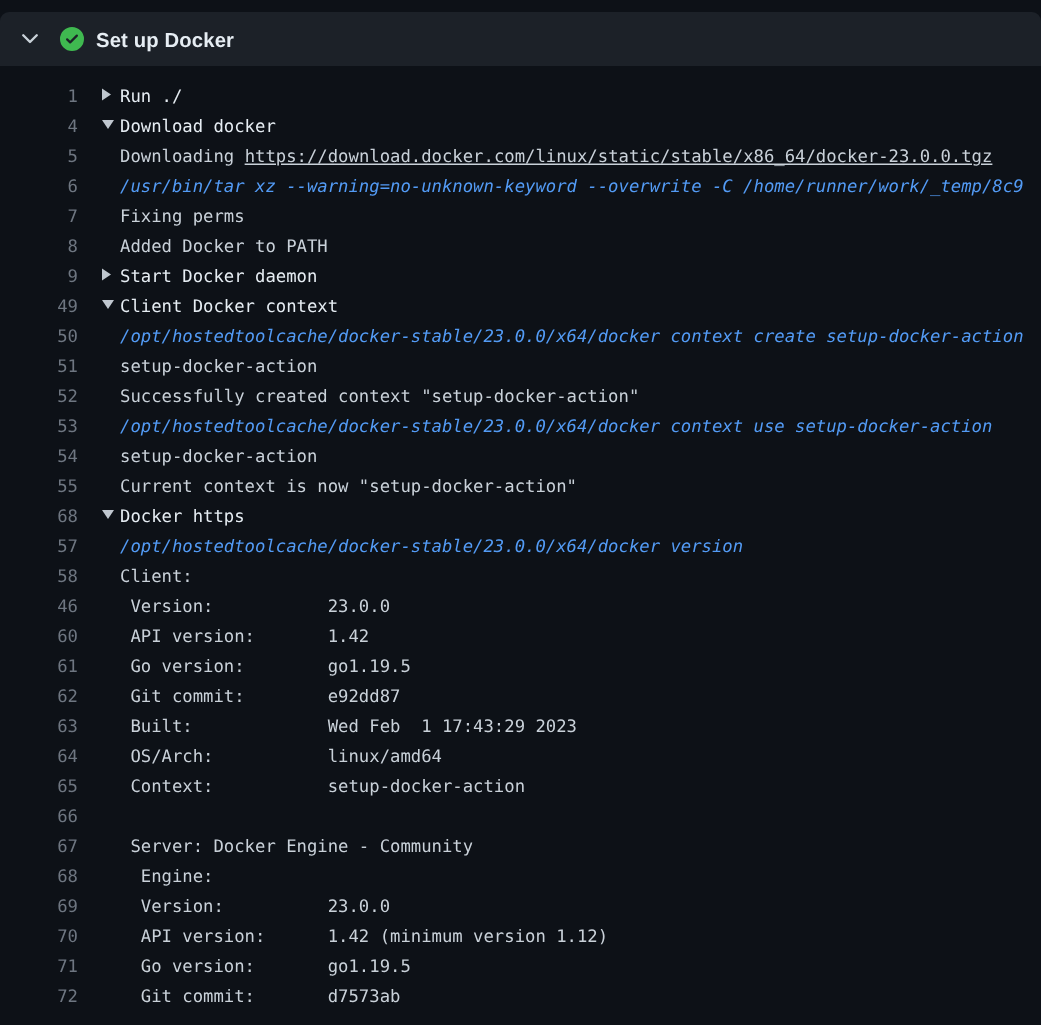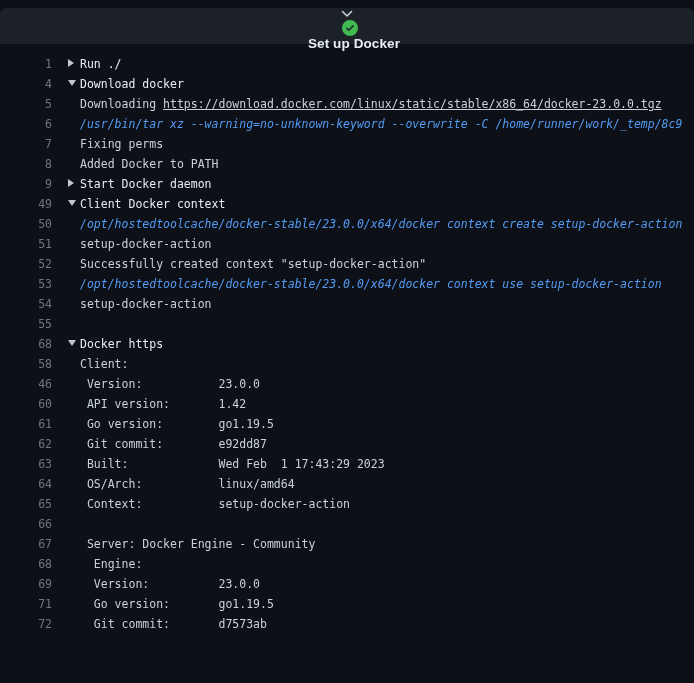--- a/index.html
+++ b/index.html
@@ -18,21 +18,20 @@
   }
   .step-header {
     margin-top: 8px;
     height: 36px;
     background: #1c2128;
     display: flex;
     align-items: center;
     padding: 0 0 0 14px;
     border-radius: 6px 6px 0 0;
     cursor: pointer;
-    flex-direction: column;
   }
   .hdr-chevron {
     display: inline-flex;
     width: 12px;
     height: 12px;
     margin-right: 14px;
     flex: none;
   }
   .hdr-status {
     display: inline-flex;
@@ -134,32 +133,34 @@
         <div class="log-line"><span class="line-num">6</span><span class="line-content command">/usr/bin/tar xz --warning=no-unknown-keyword --overwrite -C /home/runner/work/_temp/8c9</span></div>
         <div class="log-line"><span class="line-num">7</span><span class="line-content text">Fixing perms</span></div>
         <div class="log-line"><span class="line-num">8</span><span class="line-content text">Added Docker to PATH</span></div>
         <div class="log-line"><span class="line-num">9</span><span class="line-content group"><span class="tri tri-right"></span><span class="group-text">Start Docker daemon</span></span></div>
         <div class="log-line"><span class="line-num">49</span><span class="line-content group"><span class="tri tri-down"></span><span class="group-text">Client Docker context</span></span></div>
         <div class="log-line"><span class="line-num">50</span><span class="line-content command">/opt/hostedtoolcache/docker-stable/23.0.0/x64/docker context create setup-docker-action</span></div>
         <div class="log-line"><span class="line-num">51</span><span class="line-content text">setup-docker-action</span></div>
         <div class="log-line"><span class="line-num">52</span><span class="line-content text">Successfully created context "setup-docker-action"</span></div>
         <div class="log-line"><span class="line-num">53</span><span class="line-content command">/opt/hostedtoolcache/docker-stable/23.0.0/x64/docker context use setup-docker-action</span></div>
         <div class="log-line"><span class="line-num">54</span><span class="line-content text">setup-docker-action</span></div>
-        <div class="log-line"><span class="line-num">55</span></div>
+        <div class="log-line"><span class="line-num">55</span><span class="line-content text">Current context is now "setup-docker-action"</span></div>
         <div class="log-line"><span class="line-num">68</span><span class="line-content group"><span class="tri tri-down"></span><span class="group-text">Docker https</span></span></div>
+        <div class="log-line"><span class="line-num">57</span><span class="line-content command">/opt/hostedtoolcache/docker-stable/23.0.0/x64/docker version</span></div>
         <div class="log-line"><span class="line-num">58</span><span class="line-content text">Client:</span></div>
         <div class="log-line"><span class="line-num">46</span><span class="line-content text"> Version:           23.0.0</span></div>
         <div class="log-line"><span class="line-num">60</span><span class="line-content text"> API version:       1.42</span></div>
         <div class="log-line"><span class="line-num">61</span><span class="line-content text"> Go version:        go1.19.5</span></div>
         <div class="log-line"><span class="line-num">62</span><span class="line-content text"> Git commit:        e92dd87</span></div>
         <div class="log-line"><span class="line-num">63</span><span class="line-content text"> Built:             Wed Feb  1 17:43:29 2023</span></div>
         <div class="log-line"><span class="line-num">64</span><span class="line-content text"> OS/Arch:           linux/amd64</span></div>
         <div class="log-line"><span class="line-num">65</span><span class="line-content text"> Context:           setup-docker-action</span></div>
         <div class="log-line"><span class="line-num">66</span><span class="line-content text"></span></div>
         <div class="log-line"><span class="line-num">67</span><span class="line-content text"> Server: Docker Engine - Community</span></div>
         <div class="log-line"><span class="line-num">68</span><span class="line-content text">  Engine:</span></div>
         <div class="log-line"><span class="line-num">69</span><span class="line-content text">  Version:          23.0.0</span></div>
+        <div class="log-line"><span class="line-num">70</span><span class="line-content text">  API version:      1.42 (minimum version 1.12)</span></div>
         <div class="log-line"><span class="line-num">71</span><span class="line-content text">  Go version:       go1.19.5</span></div>
         <div class="log-line"><span class="line-num">72</span><span class="line-content text">  Git commit:       d7573ab</span></div>
       </div>
   </div>
 
 </div>
 
 </body></html>

